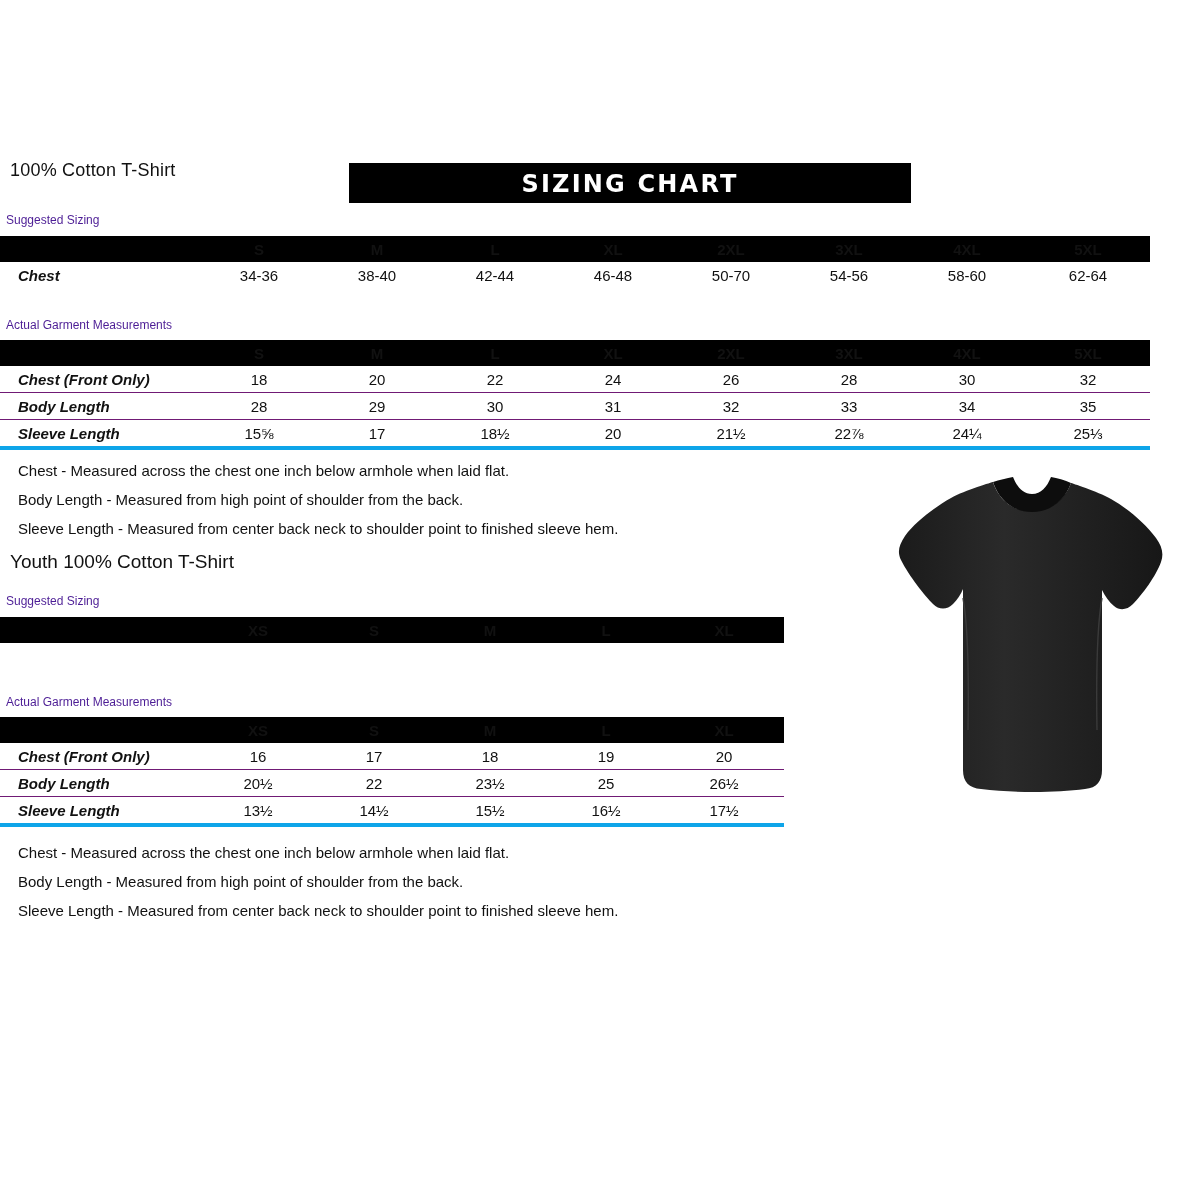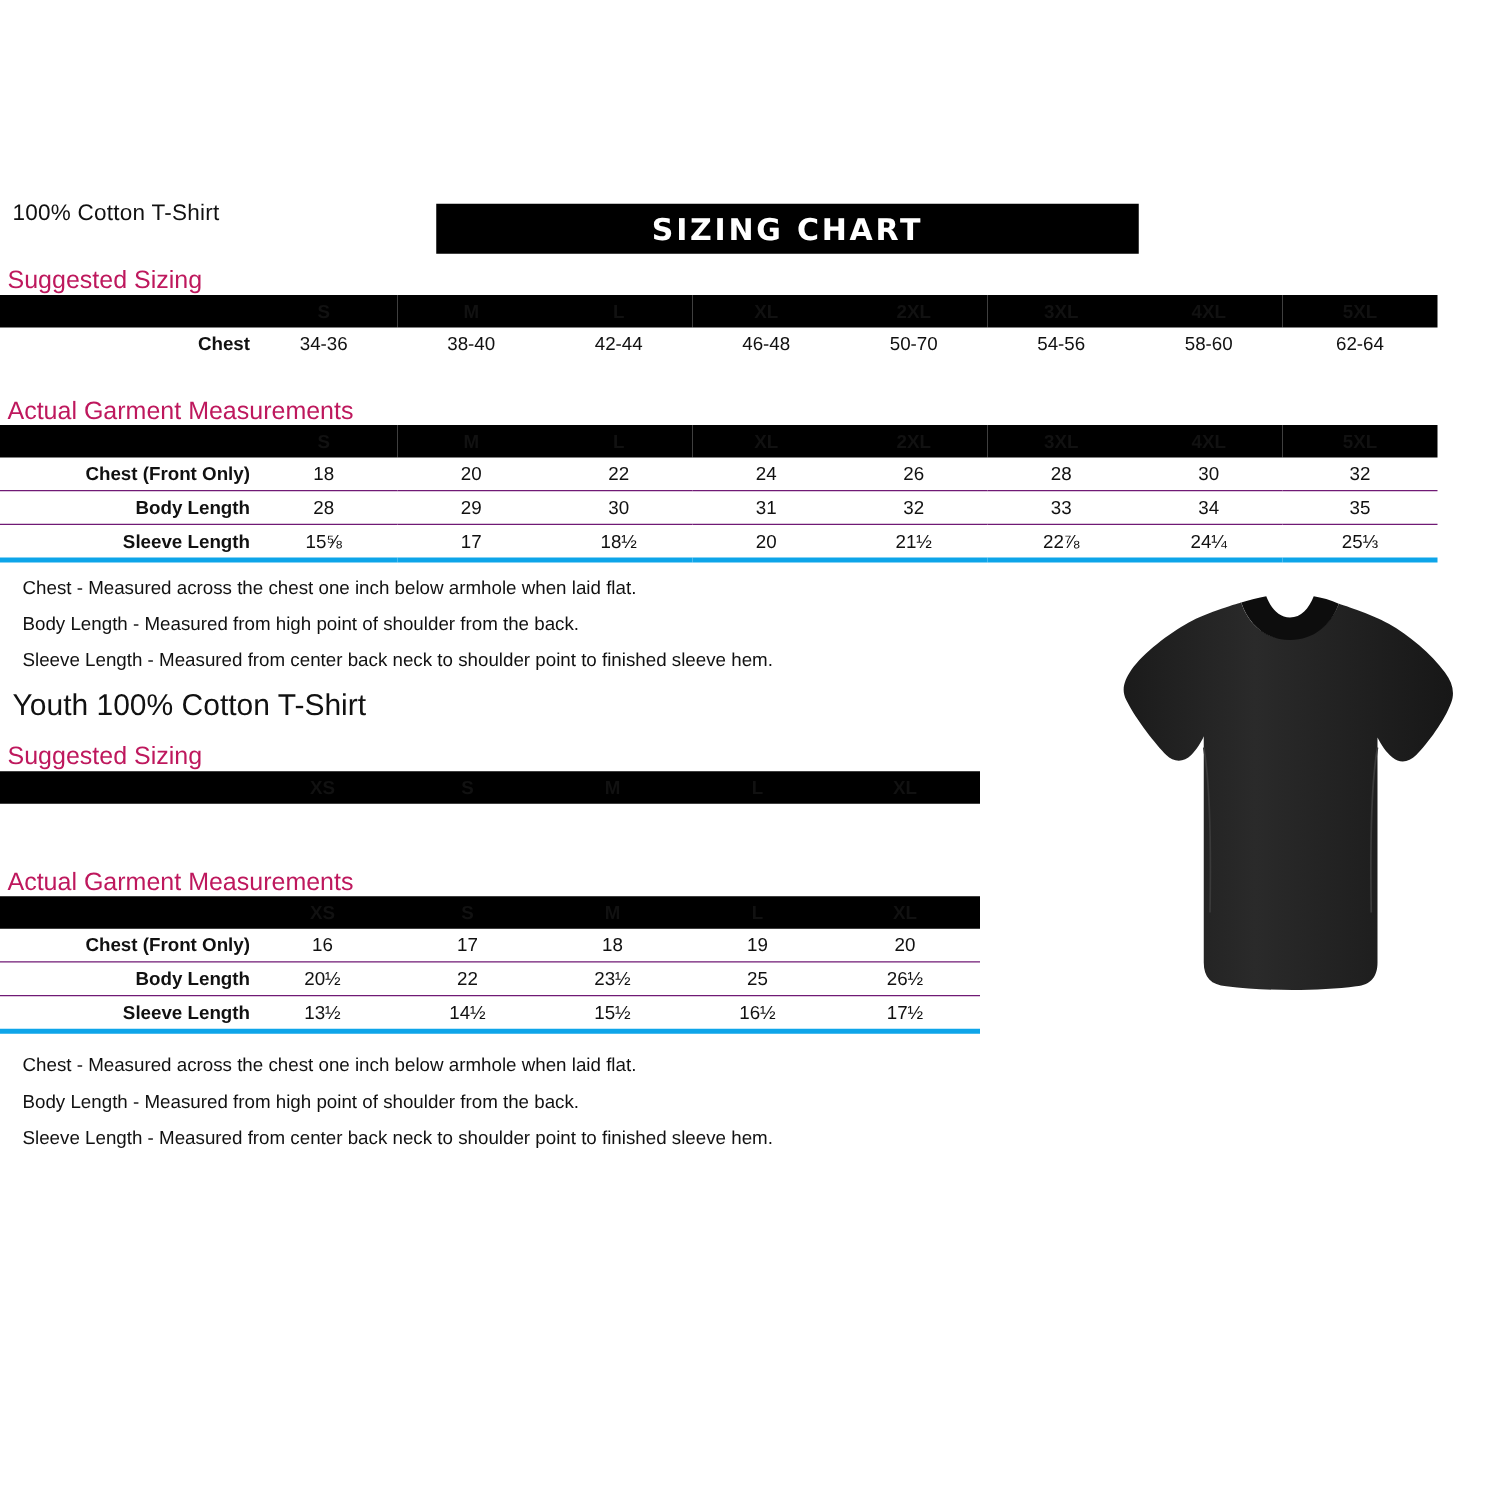--- a/index.html
+++ b/index.html
@@ -49,22 +49,22 @@
     text-align: center;
     color: #fff;
     font-size: 24px;
     font-weight: 700;
     letter-spacing: 2.2px;
     font-family: "DejaVu Sans", sans-serif;
   }
 
   .label-sm {
     position: absolute;
-    font-size: 20px;
-    color: #be185d;
+    font-size: 12px;
+    color: #4c1d95;
     white-space: nowrap;
   }
 
   
   .tbl {
     position: absolute;
     border-collapse: collapse;
     font-size: 15px;
     table-layout: fixed;
   }
@@ -81,24 +81,25 @@
     font-size: 15px;
   }
   .tbl td {
     padding: 0;
     height: 26px;
     vertical-align: middle;
     text-align: center;
     color: #111;
   }
   .tbl td.rowlabel {
-    text-align: right;
-    padding-left: 6px;
+    text-align: left;
+    padding-left: 18px;
     font-weight: 700;
     color: #111;
+    font-style: italic;
   }
   .tbl .hdr-row td.rowlabel {
     color: #fff;
   }
   .tbl tr.dataline td {
     border-bottom: 1px solid #701a75;
   }
   .tbl tr.lastline td {
     border-bottom: 4px solid #0ea5e9;
   }
@@ -111,21 +112,21 @@
     position: absolute;
     font-size: 15px;
     color: #111;
     white-space: nowrap;
   }
 
   .youth-title {
     position: absolute;
     left: 10px;
     top: 551px;
-    font-size: 24px;
+    font-size: 19px;
     font-weight: 400;
     color: #111;
     white-space: nowrap;
   }
 
   
   .shirt {
     position: absolute;
     left: 895px;
     top: 470px;

